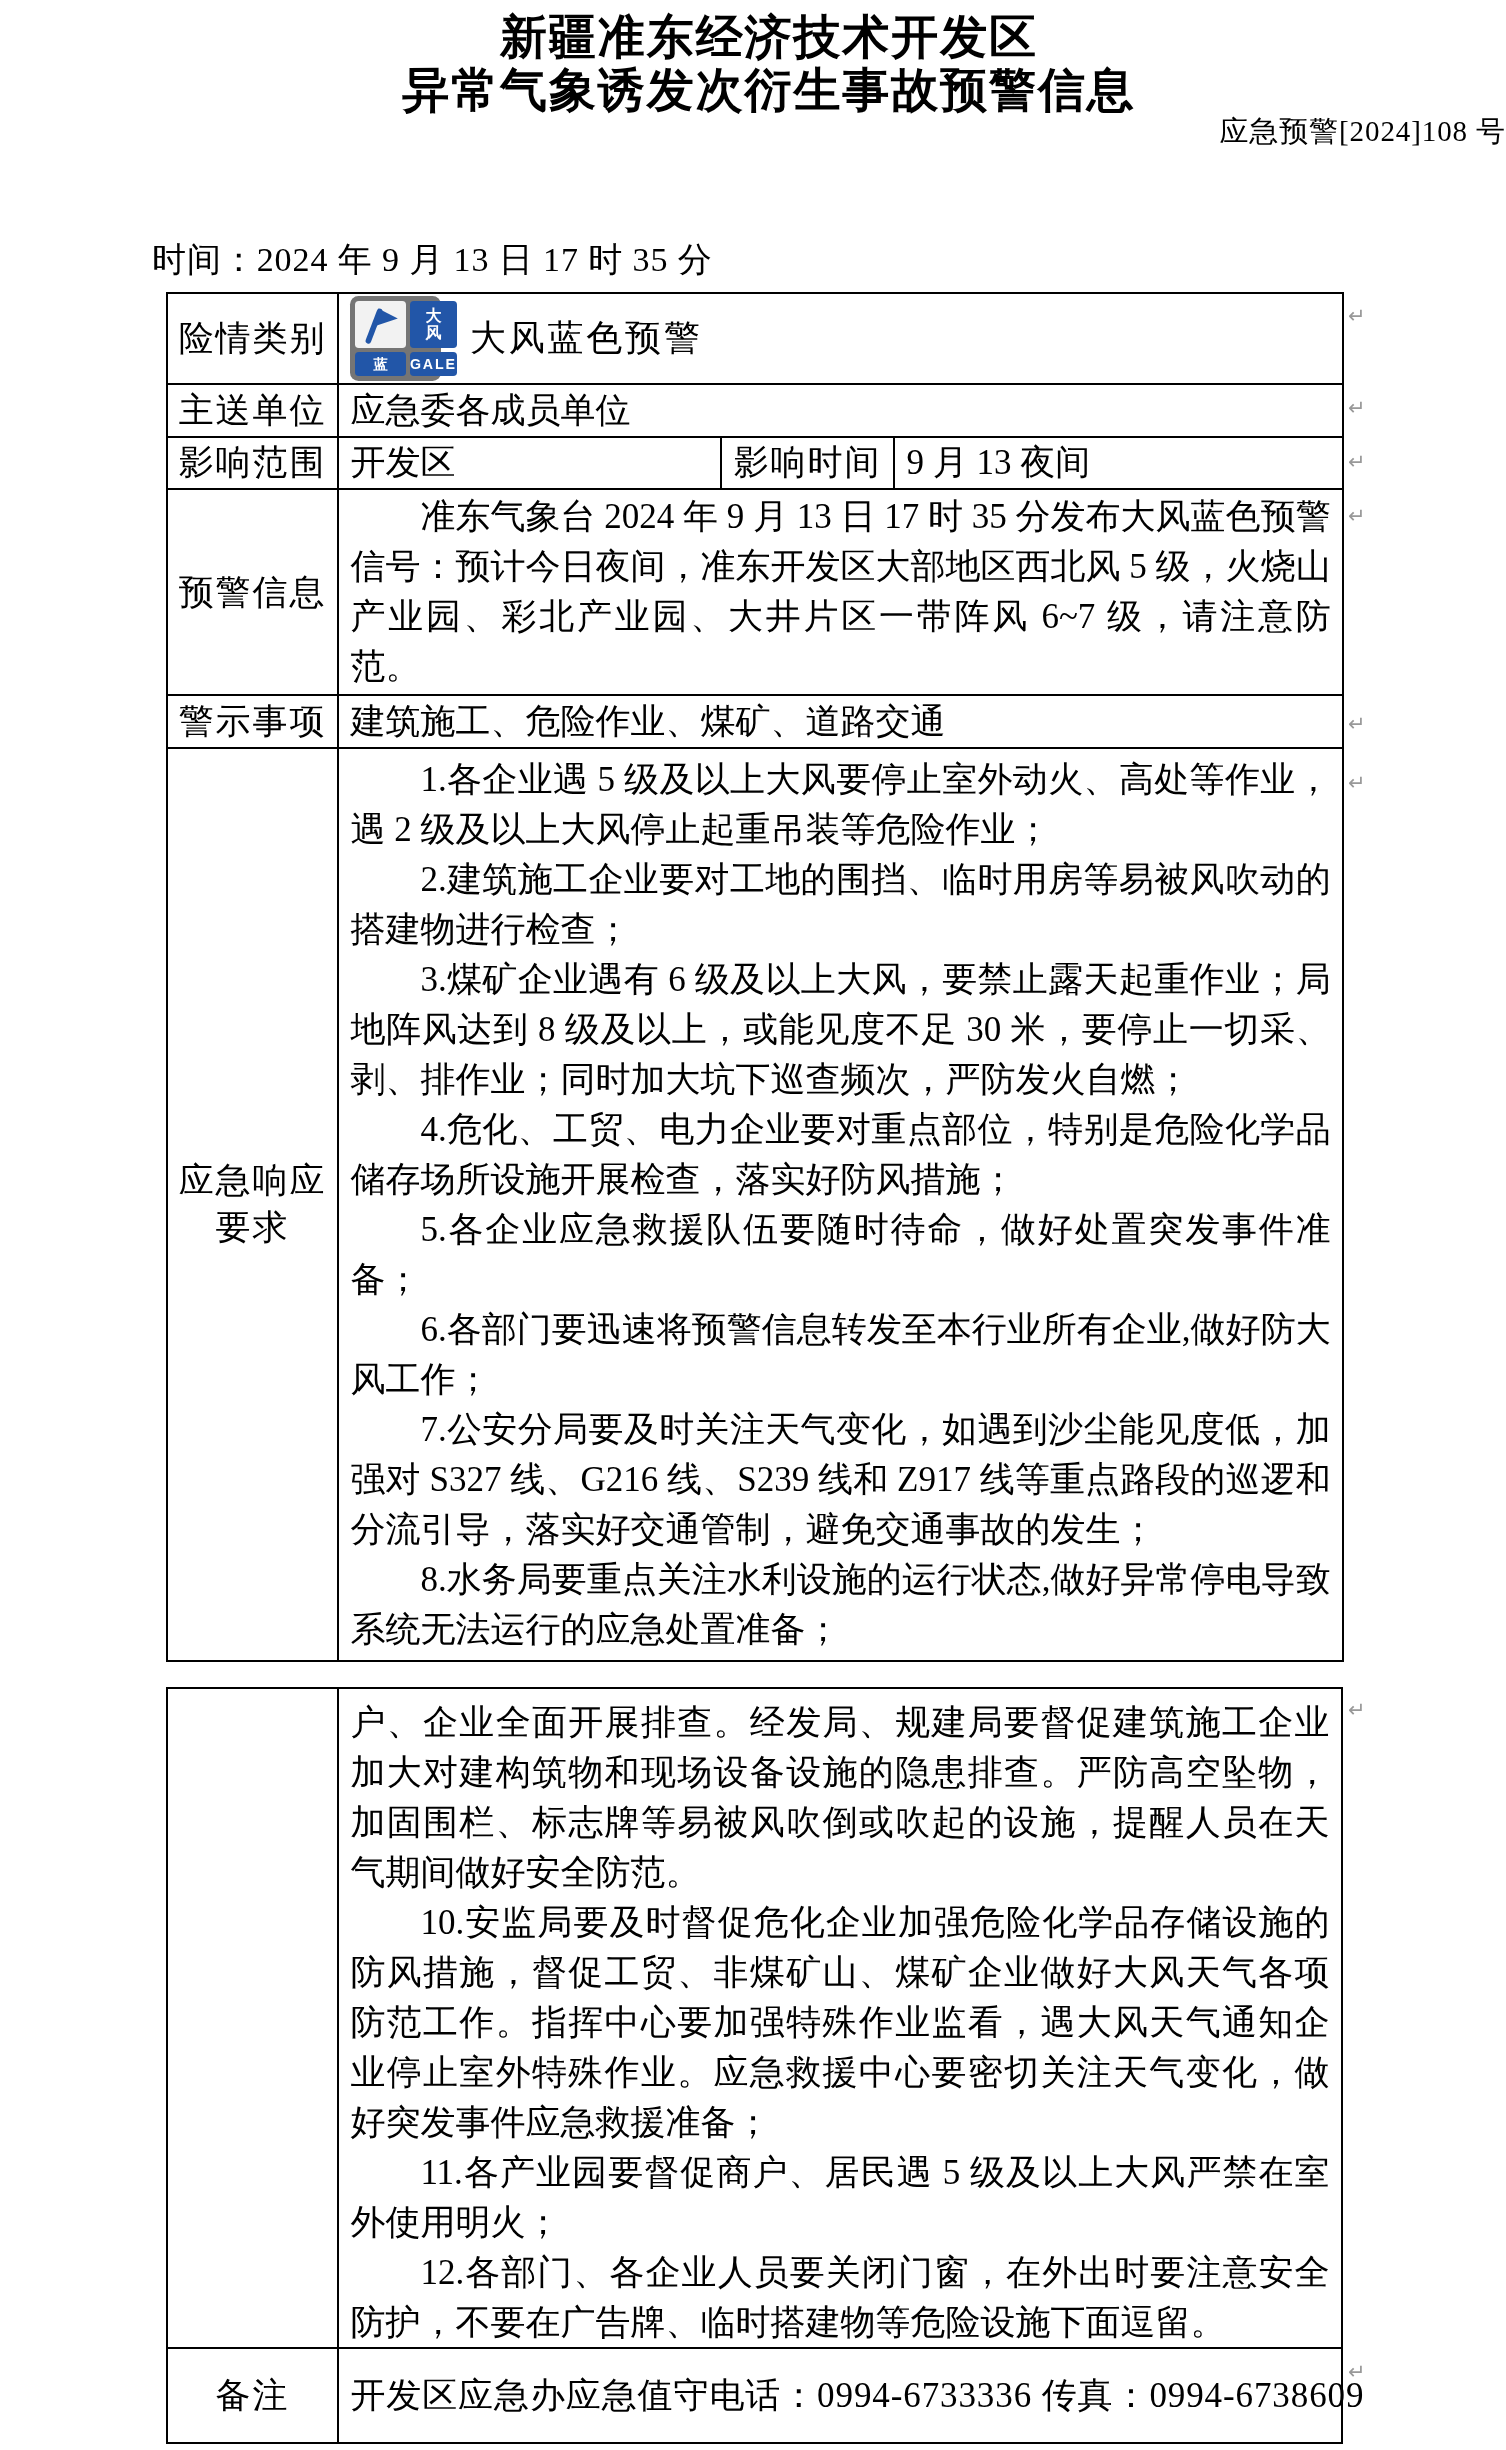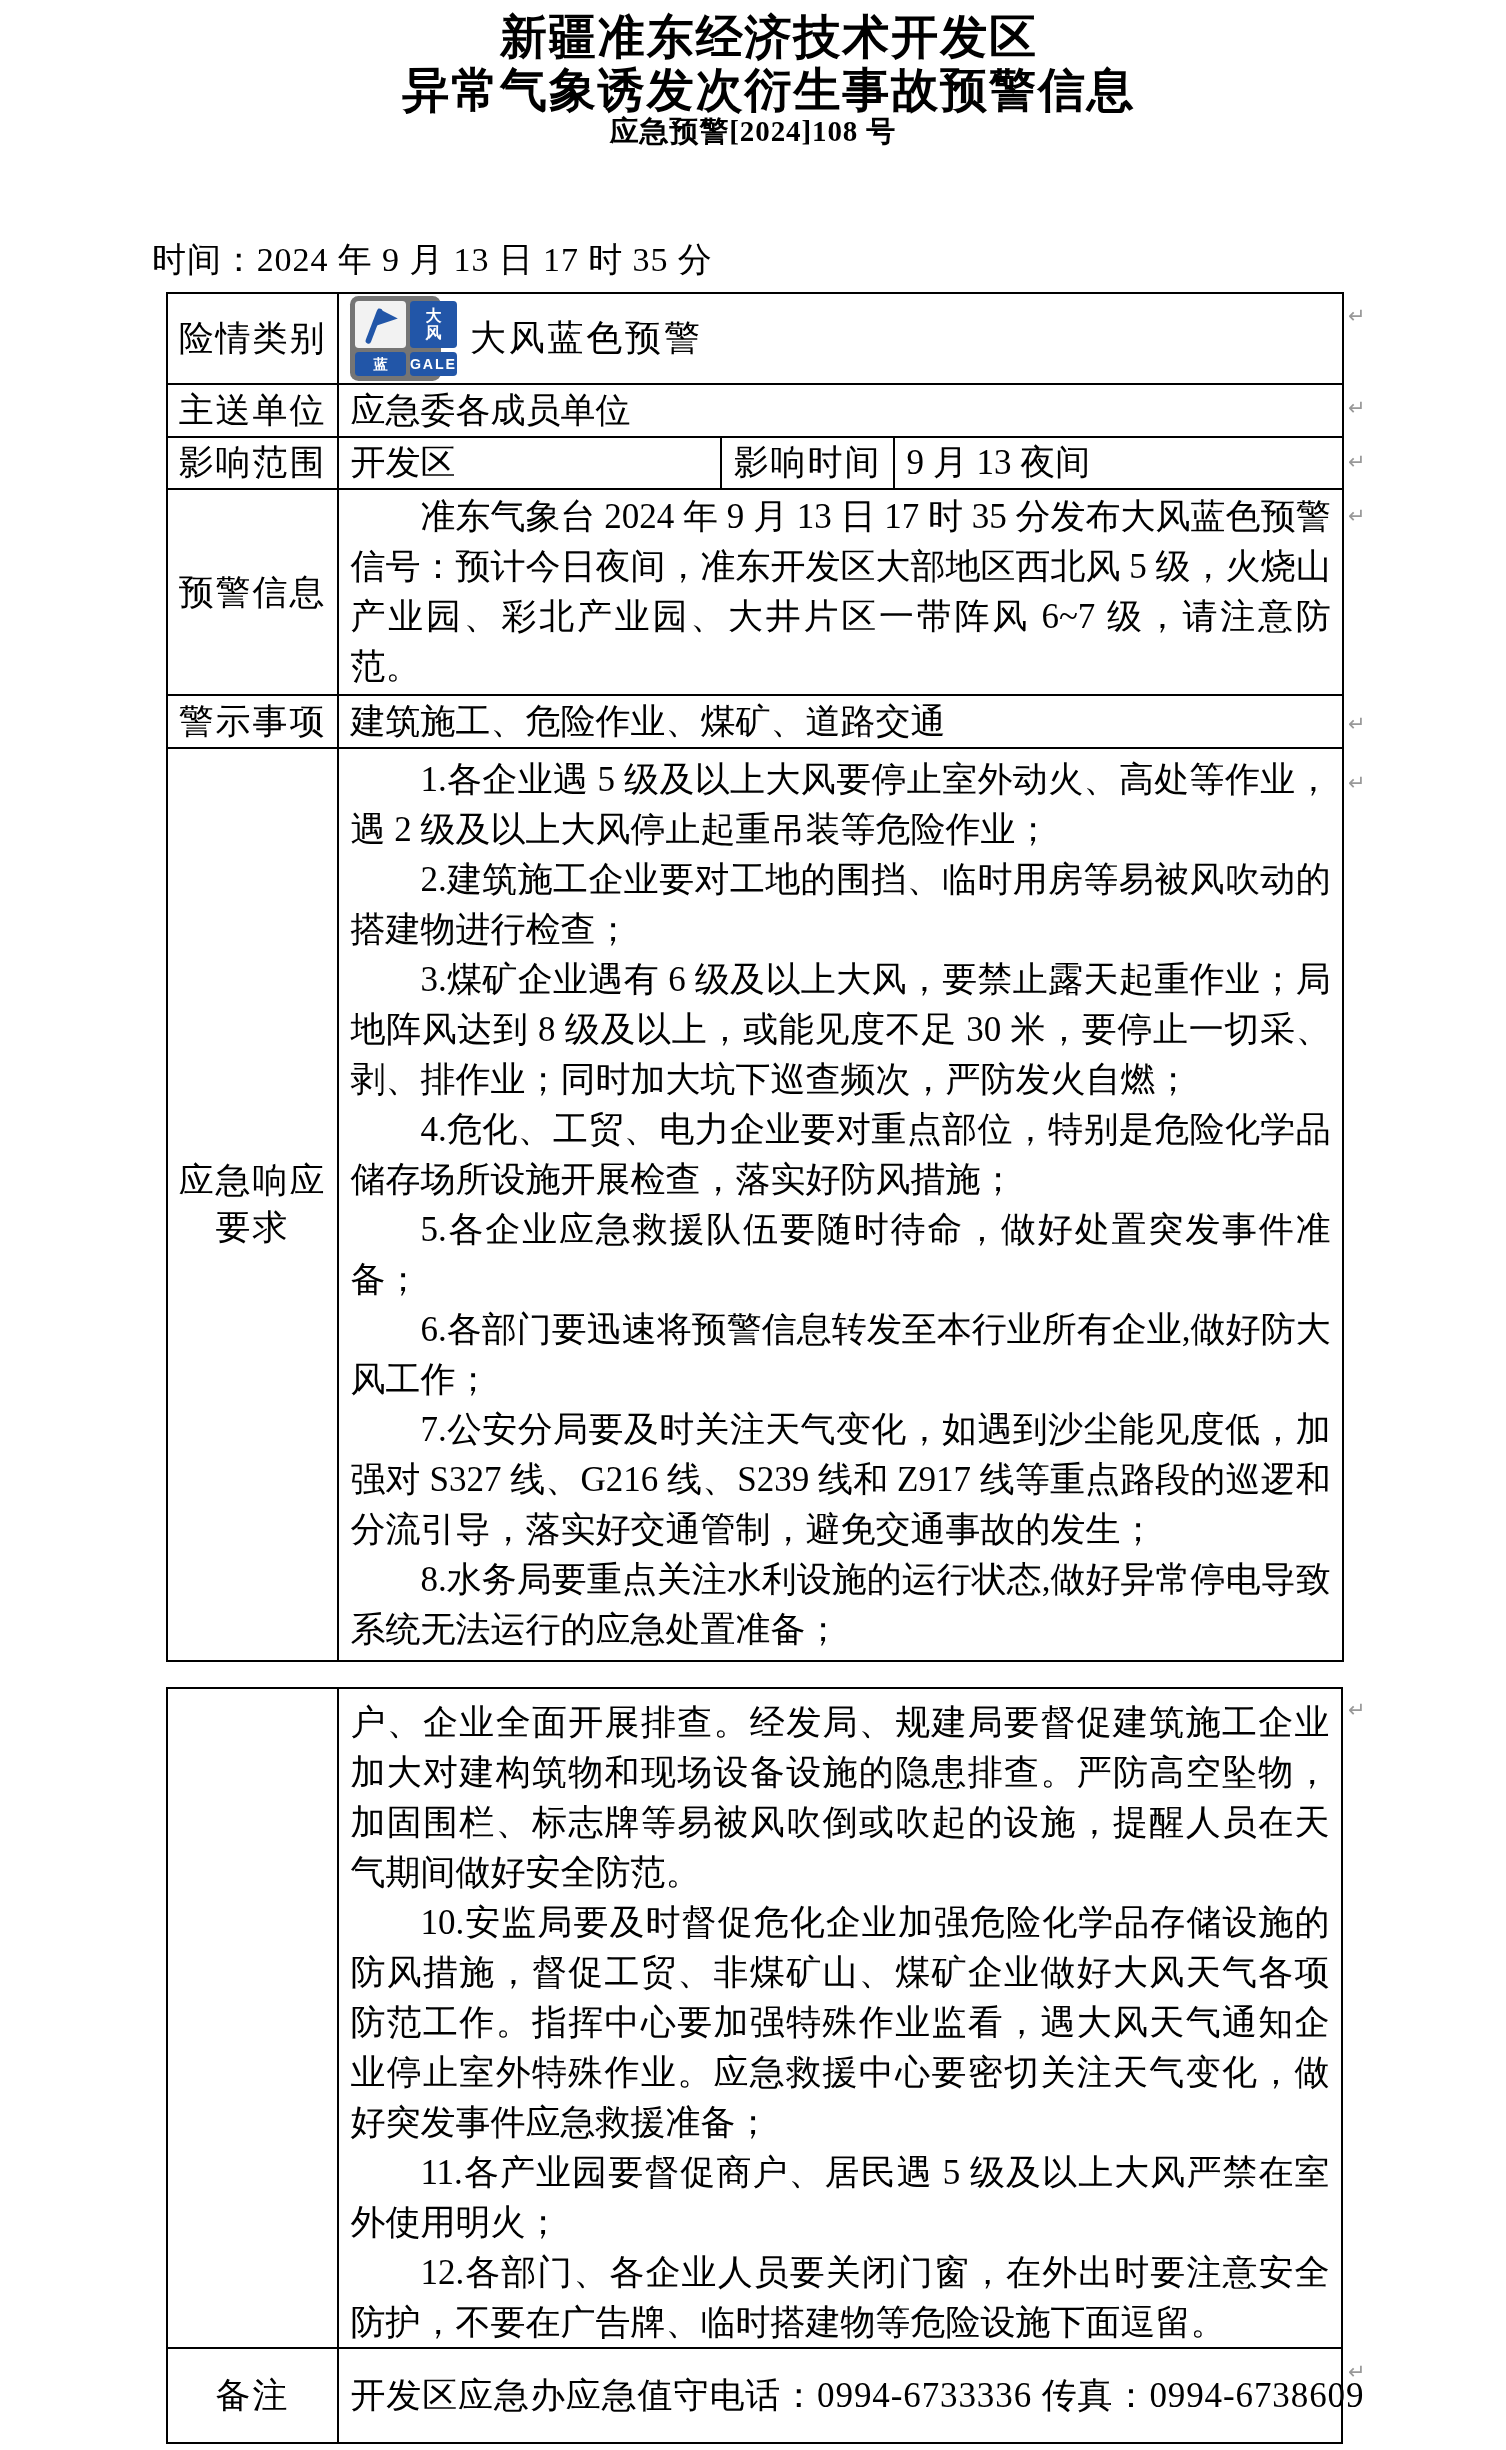--- a/index.html
+++ b/index.html
@@ -9,22 +9,22 @@
     overflow:hidden;
   }
   .title {
     position:absolute; left:16px; width:100%; text-align:center;
     font-family:"Liberation Sans","DejaVu Sans",sans-serif;
     font-weight:bold; font-size:47px; letter-spacing:1.9px; white-space:nowrap;
   }
   .title-1 { top:5.7px; }
   .title-2 { top:59px; }
   .doc-number {
-    position:absolute; top:112px; left:0; width:100%; text-align:center;
-    font-size:29px; letter-spacing:0.9px;font-weight:bold;
+    position:absolute; top:112px; left:0; width:100%; text-align:right;
+    font-size:29px; letter-spacing:0.9px;
   }
   .time-line {
     position:absolute; top:237px; left:152px; font-size:34px; letter-spacing:0.9px;
   }
   table {
     position:absolute; left:166px; border-collapse:collapse; table-layout:fixed;
     width:1175px;
   }
   #table1 { top:292px; }
   #table2 { top:1687px; }

